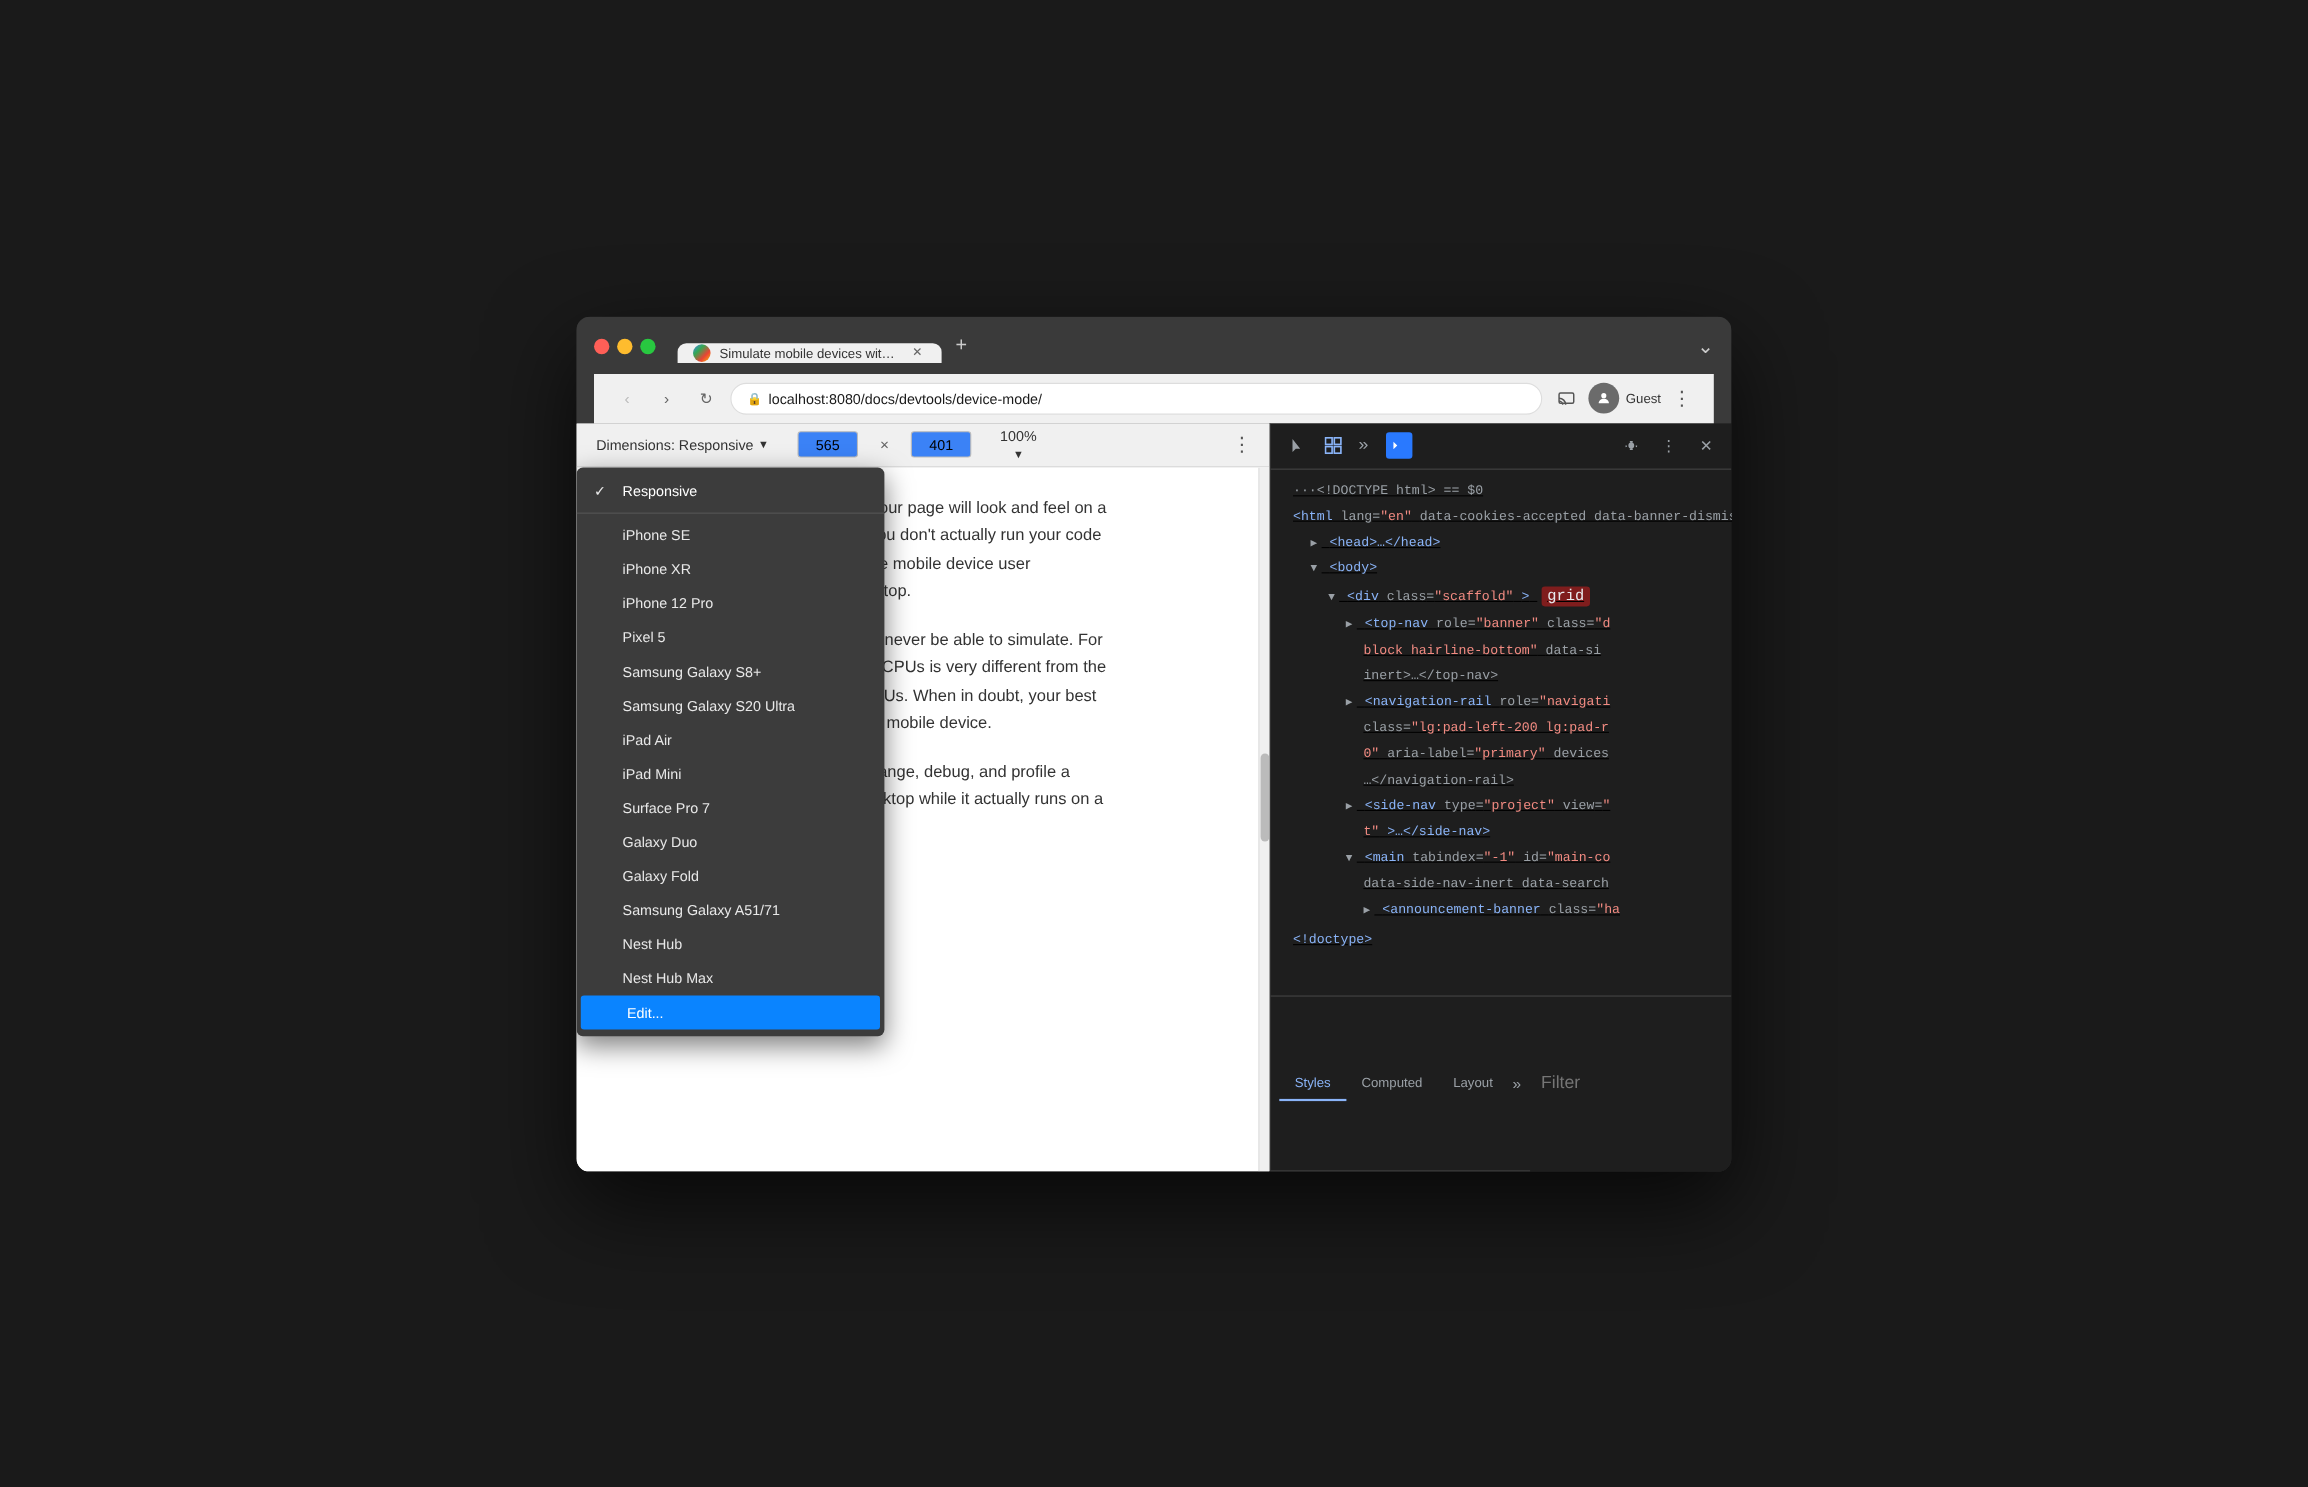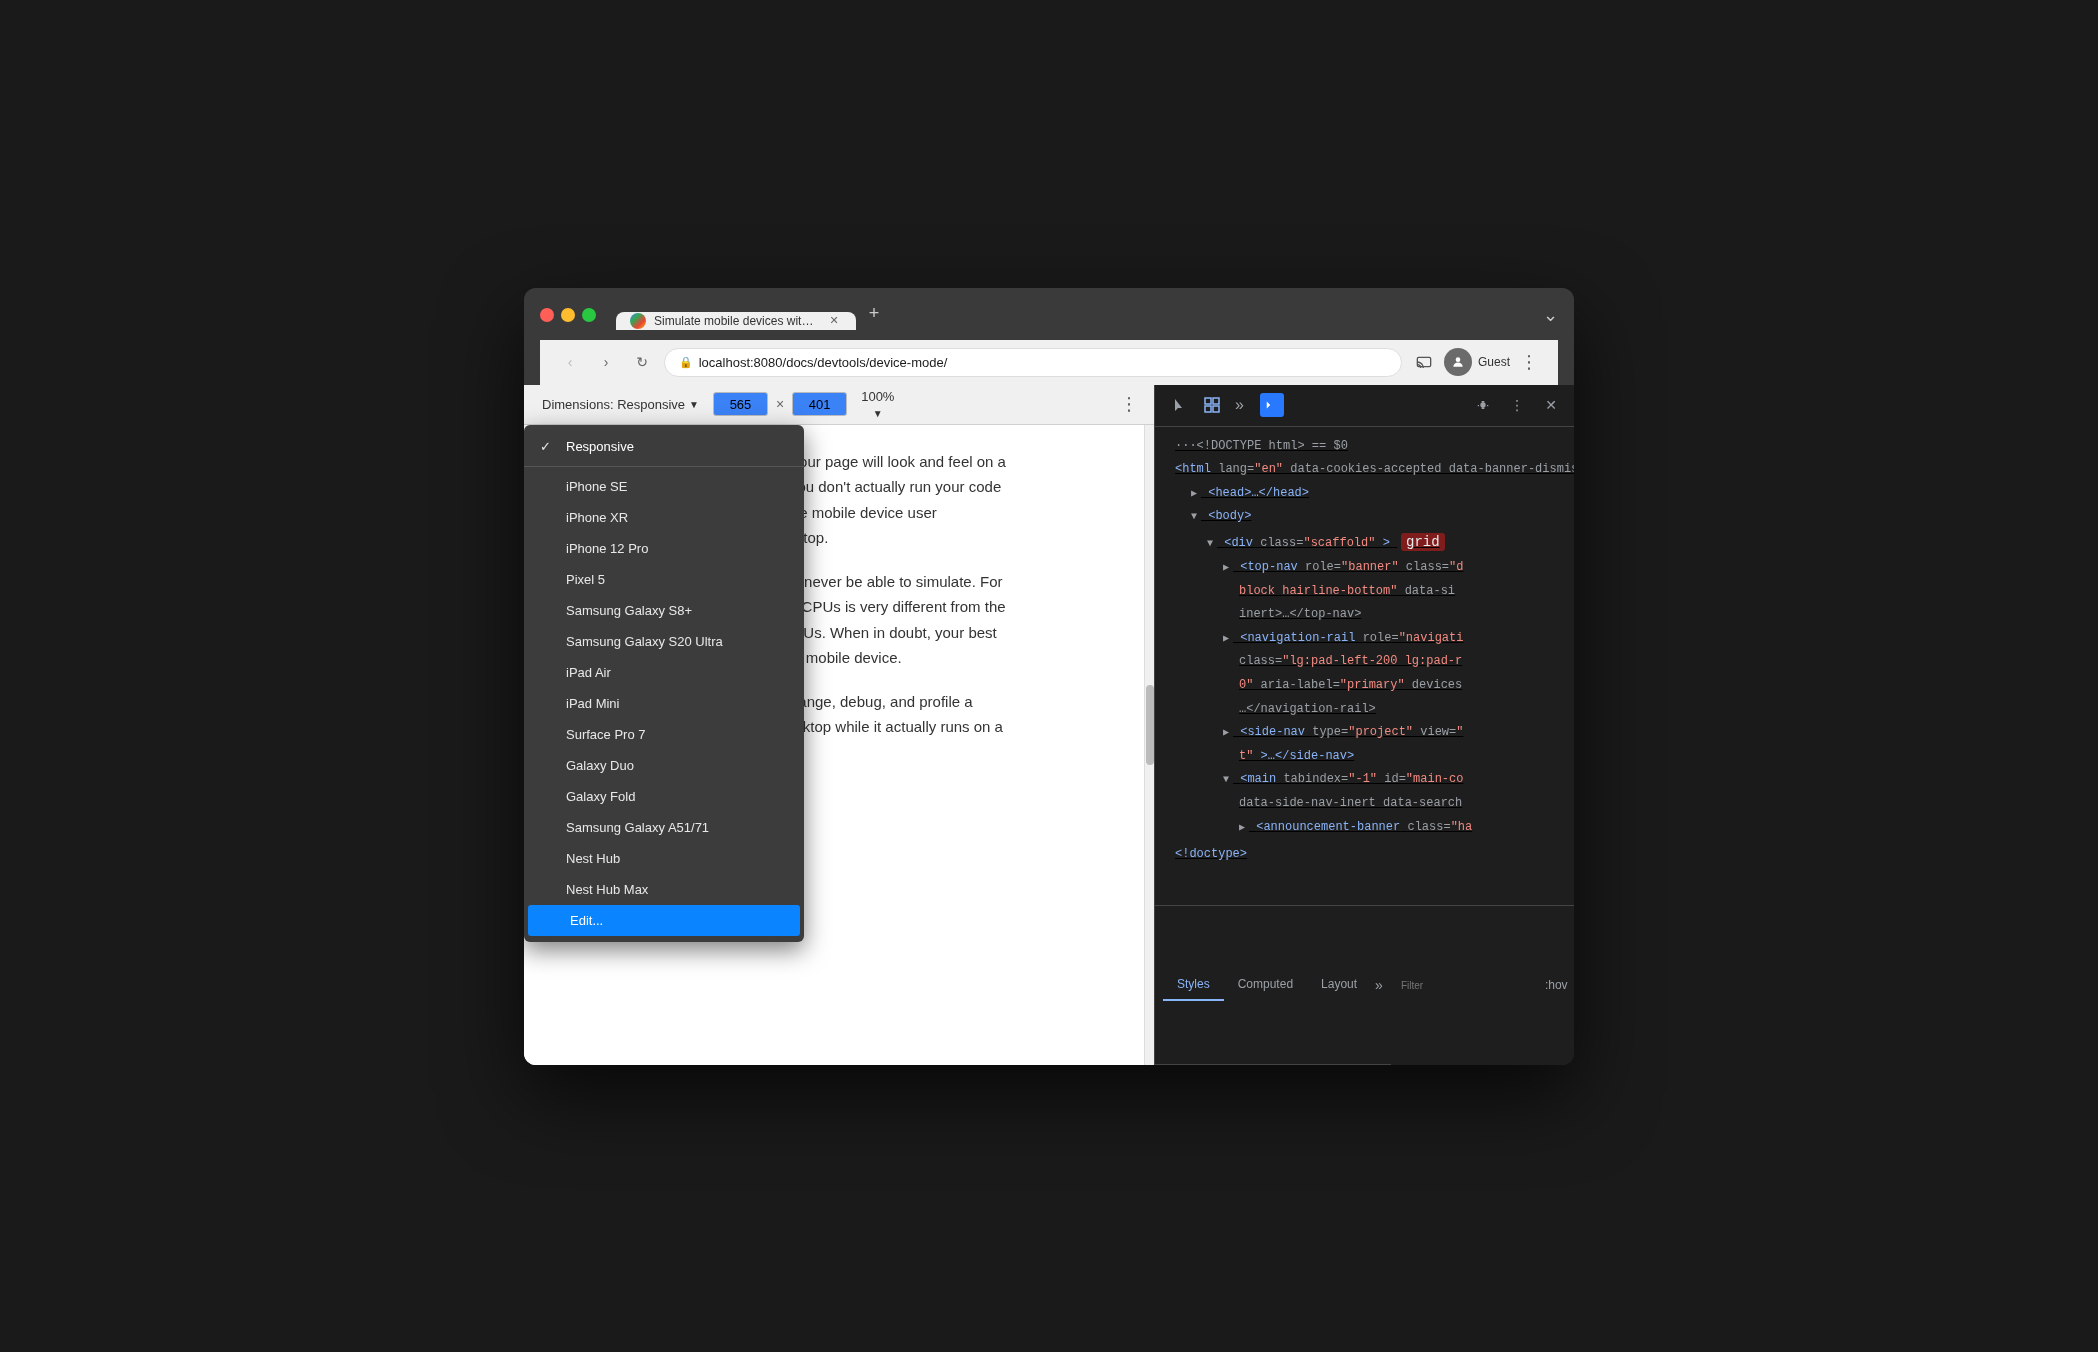--- a/index.html
+++ b/index.html
@@ -224,21 +224,21 @@
       position: relative;
     }
 
     
     .devtools-toolbar {
       background: #f0f0f0;
       border-bottom: 1px solid #d0d0d0;
       padding: 4px 12px;
       display: flex;
       align-items: center;
-      gap: 8px;
+      gap: 20px;
       height: 40px;
     }
 
     .dimensions-btn {
       display: flex;
       align-items: center;
       gap: 4px;
       font-size: 13px;
       color: #333;
       cursor: pointer;
@@ -477,21 +477,21 @@
       align-items: center;
       padding: 6px 10px;
       gap: 6px;
     }
 
     .filter-input {
       flex: 1;
       background: transparent;
       border: none;
       color: #e8eaed;
-      font-size: 10px;
+      font-size: 16px;
       outline: none;
     }
 
     .filter-tag {
       color: #9aa0a6;
       font-size: 12px;
       cursor: pointer;
       padding: 2px 6px;
       border-radius: 3px;
     }

